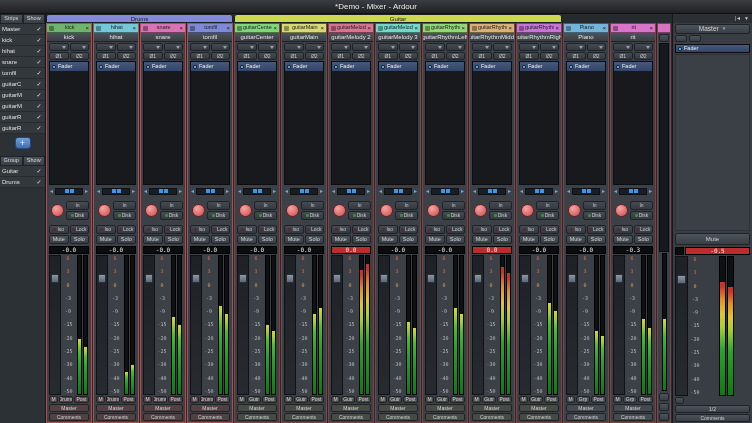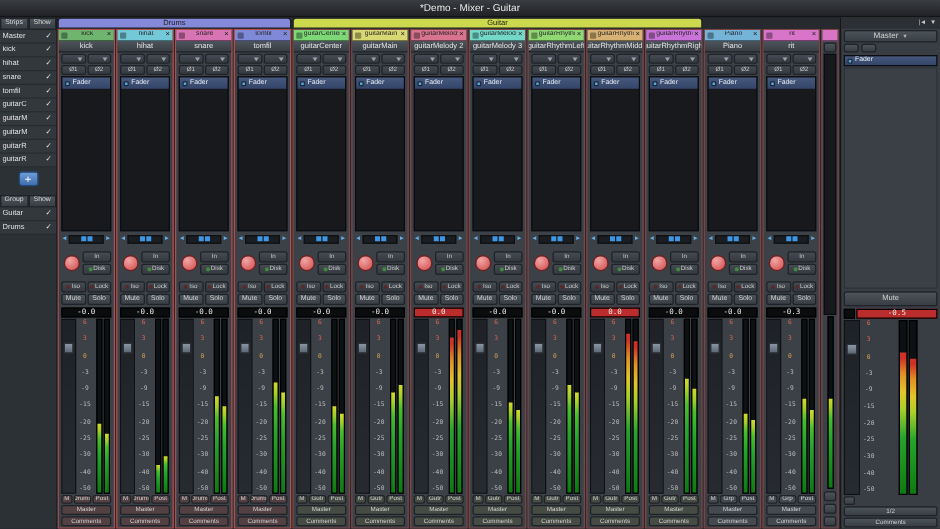--- a/index.html
+++ b/index.html
@@ -93,21 +93,21 @@
   .mmute{height:12px;margin:1px 2px;font-size:6px}
   .mgainrow{height:10px;display:flex;gap:1px;padding:1px 2px}
   .mpeak{width:9px;flex:0 0 9px;background:#0b0c0d;border:1px solid #000}
   .mms .mtrack{width:7px}
   .mms .fslot{width:13px;flex:0 0 13px}
 </style>
 </head>
 <body>
 
 <div class="titlebar">
-  <span>*Demo - Mixer - Guitar</span>
+  <span>*Demo - Mixer - Ardour</span>
 </div>
 
 <div class="app">
 
   <div class="sidebar">
     <div class="shead">
       <div class="hseg">Strips</div>
       <div class="hseg">Show</div>
     </div>
     <div>

